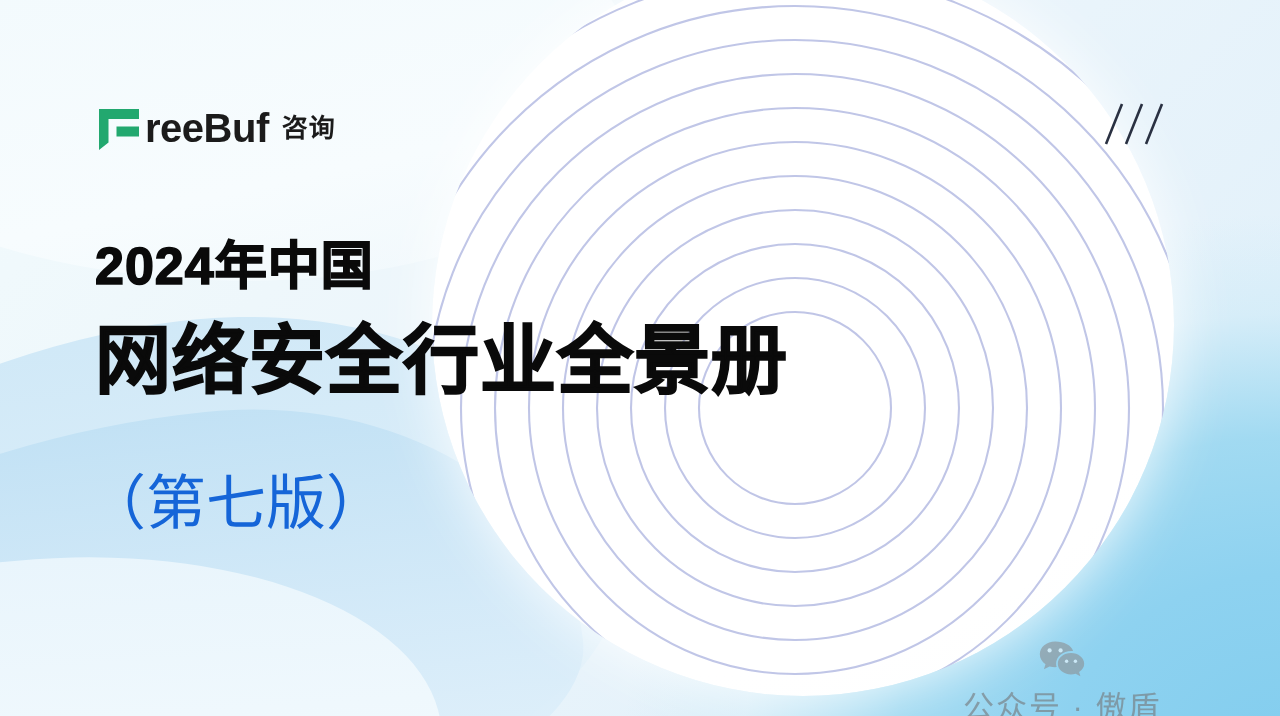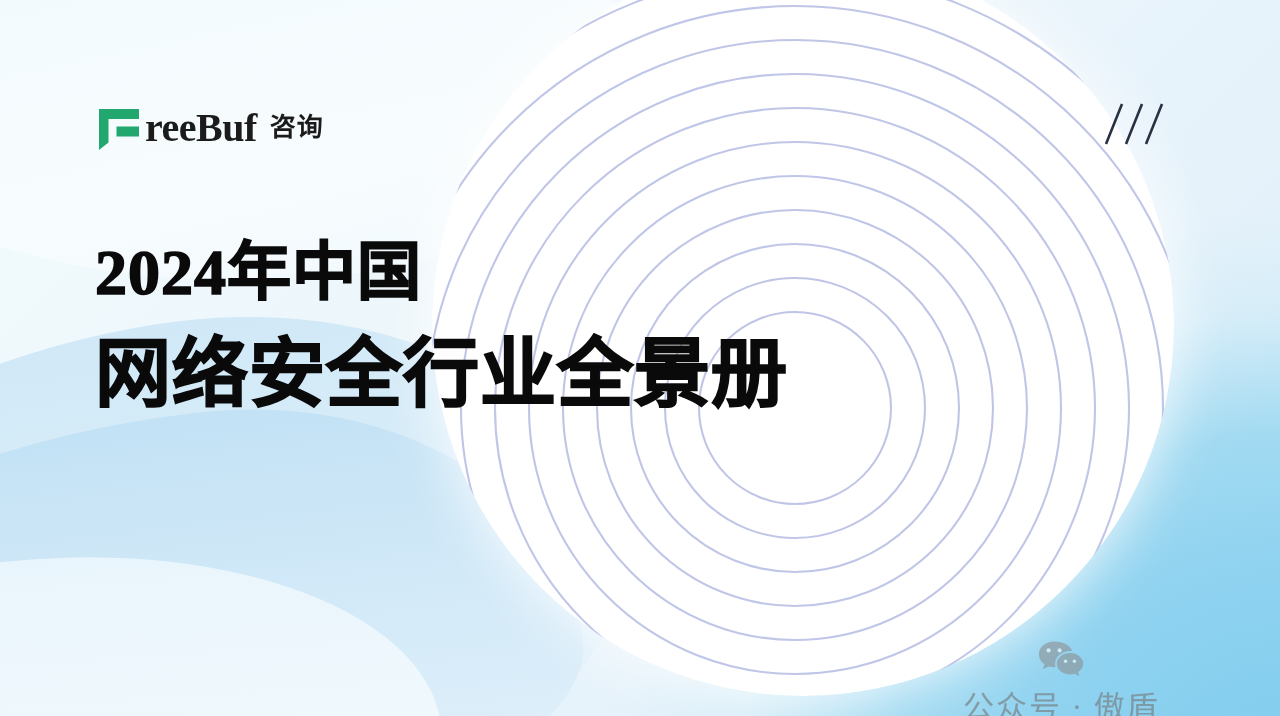--- a/index.html
+++ b/index.html
@@ -6,21 +6,21 @@
   html, body {
     margin: 0;
     padding: 0;
     background: #ffffff;
   }
   #stage {
     position: relative;
     width: 1280px;
     height: 716px;
     overflow: hidden;
-    font-family: Liberation Serif, serif;
+    font-family: Liberation Sans, sans-serif;
     background: linear-gradient(135deg, #f2fbfd 0%, #eef7fb 28%, #e9f4fb 55%, #e3f1fa 78%, #dff0fa 100%);
   }
 
   
   .bg-layer { position: absolute; pointer-events: none; }
 
   
   .bg-skyblue {
     left: 0; top: 0; width: 1280px; height: 716px;
     background:
@@ -95,21 +95,21 @@
     letter-spacing: 1px;
     white-space: nowrap;
   }
 
   
   .slashes { position: absolute; right: 112px; top: 98px; width: 68px; height: 54px; }
 
   
   .title-block { position: absolute; left: 95px; top: 238px; }
   .title-l1 {
-    font-size: 64px;
+    font-size: 52px;
     font-weight: 900;
     color: #0a0a0a;
     line-height: 1.08;
     letter-spacing: 1px;
     white-space: nowrap;
     -webkit-text-stroke: 1.6px #0a0a0a;
   }
   .title-l2 {
     font-size: 76px;
     font-weight: 900;
@@ -198,20 +198,21 @@
       <line x1="6" y1="46" x2="22" y2="6"></line>
       <line x1="26" y1="46" x2="42" y2="6"></line>
       <line x1="46" y1="46" x2="62" y2="6"></line>
     </g>
   </svg>
 
   <div class="title-block">
     <div class="title-l1">2024年中国</div>
     <div class="title-l2">网络安全行业全景册</div>
   </div>
+  <div class="subtitle">（第七版）</div>
 
   <div class="watermark">
     <svg class="wm-icon" viewBox="0 0 46 40">
       <g fill="#8d9195">
         <path d="M16.2 1.6C7.6 1.6 0.8 7.3 0.8 14.3c0 4 2.2 7.6 5.7 9.9l-1.6 5.1 5.7-2.9c1.8 0.5 3.7 0.8 5.6 0.8 0.5 0 1 0 1.5-0.1-0.4-1.1-0.6-2.2-0.6-3.4 0-7 6.8-12.7 15.3-12.7 0.6 0 1.2 0 1.7 0.1C32.6 5.5 25.2 1.6 16.2 1.6z"></path>
         <circle cx="10.6" cy="10.4" r="2.1" fill="#eef6fb"></circle>
         <circle cx="21.6" cy="10.4" r="2.1" fill="#eef6fb"></circle>
         <path d="M45.2 23.8c0-5.9-5.9-10.7-13.2-10.7s-13.2 4.8-13.2 10.7c0 5.9 5.9 10.7 13.2 10.7 1.6 0 3.2-0.2 4.6-0.7l4.8 2.5-1.3-4.3C43.4 30 45.2 27.1 45.2 23.8z"></path>
         <circle cx="27.6" cy="21.3" r="1.7" fill="#eef6fb"></circle>
         <circle cx="36.4" cy="21.3" r="1.7" fill="#eef6fb"></circle>

